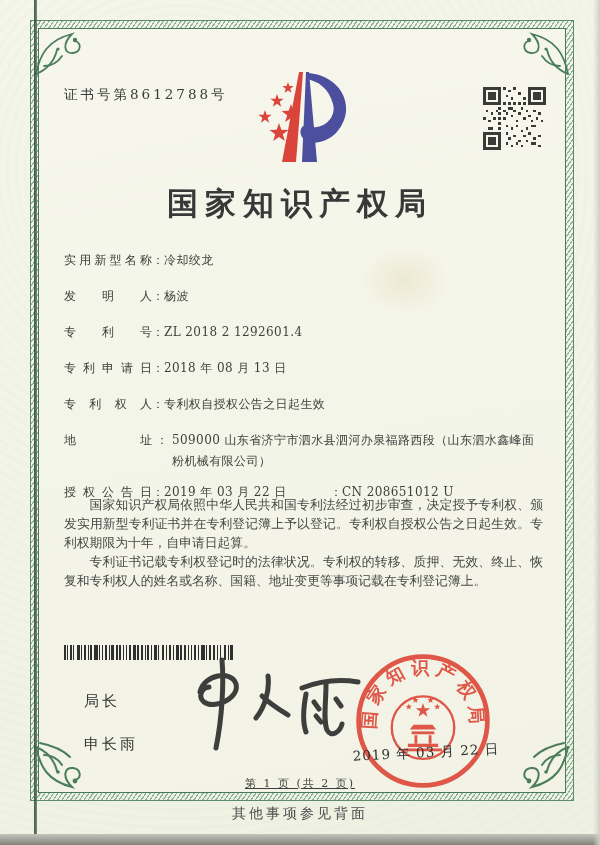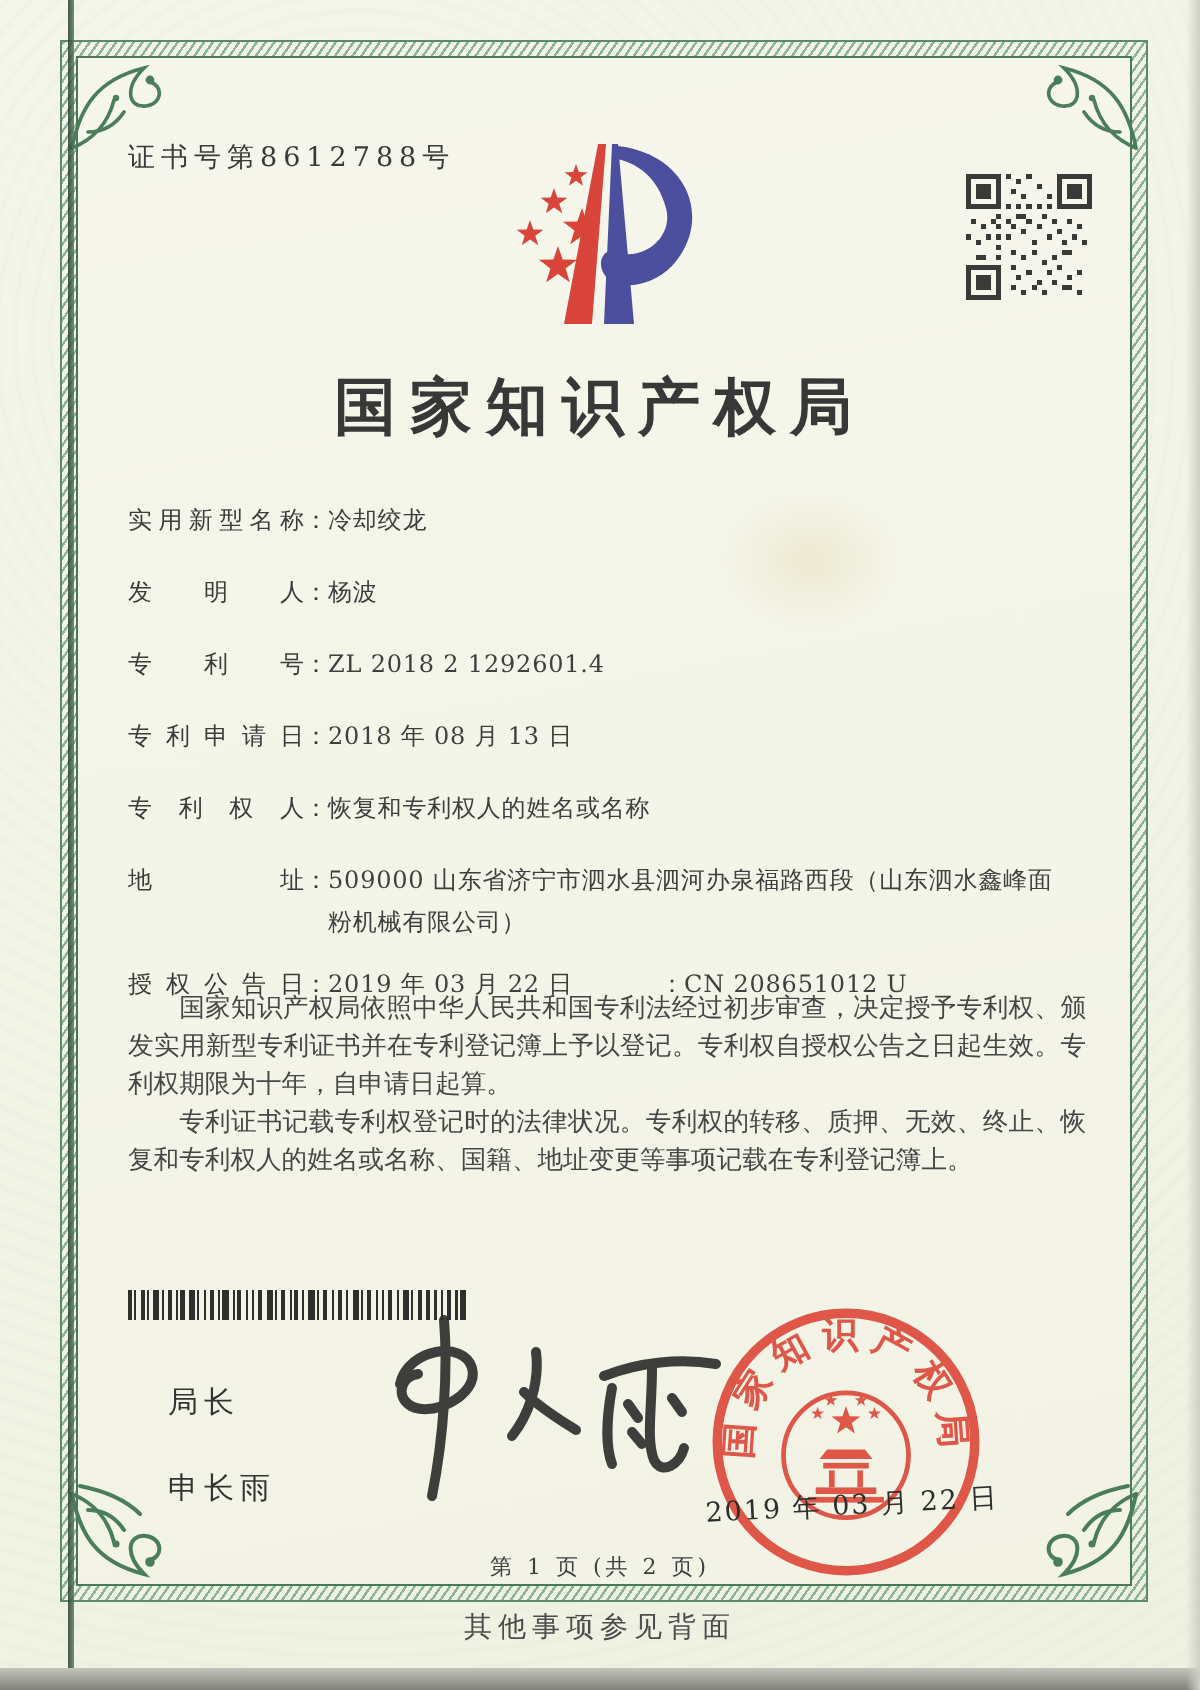--- a/index.html
+++ b/index.html
@@ -25,47 +25,47 @@
     background:linear-gradient(170deg,#f6f6ec,#f2f3e5);border:1.5px solid #487a58;}
   .corner{position:absolute;z-index:3;width:58px;height:58px;}
   .corner.tl{left:32px;top:22px;}
   .corner.tr{right:28px;top:22px;transform:scaleX(-1);}
   .corner.bl{left:32px;bottom:46px;transform:scaleY(-1);}
   .corner.br{right:28px;bottom:46px;transform:scale(-1,-1);}
   .smudge{position:absolute;left:360px;top:245px;width:90px;height:70px;z-index:3;
     background:radial-gradient(ellipse at center,rgba(190,160,60,.14),rgba(190,160,60,0) 70%);}
   
   .content{position:absolute;inset:0;z-index:4;}
-  .cert-no{position:absolute;left:64px;top:70px;font-size:13.5px;letter-spacing:3px;color:#3a3a3a;}
+  .cert-no{position:absolute;left:64px;top:86px;font-size:13.5px;letter-spacing:3px;color:#3a3a3a;}
   .logo{position:absolute;left:243px;top:64px;width:112px;height:106px;}
   .qr{position:absolute;left:483px;top:87px;width:63px;height:63px;}
   .title{position:absolute;left:0;right:0;top:183px;text-align:center;
     font-size:31px;font-weight:700;letter-spacing:7px;color:#383838;}
   .fields{position:absolute;left:64px;top:250px;width:480px;font-size:12px;line-height:20px;}
   .row{display:flex;margin-bottom:16px;}
   .lab{width:88px;display:inline-block;text-align:justify;text-align-last:justify;flex:none;color:#3c3c3c;}
   .colon{flex:none;}
   .val{flex:1;letter-spacing:.4px;color:#3f3f3f;}
-  .row.addr{margin-bottom:10px;line-height:21px;}
+  .row.addr{margin-bottom:10px;line-height:21px;justify-content:space-between;}
   .row.addr .val{max-width:372px;}
   .grant-row{display:flex;margin-top:2px;}
   .grant-pair{display:flex;}
   .grant-pair.first{width:266px;flex:none;}
   .paras{position:absolute;left:64px;top:495px;width:479px;font-size:12.8px;
     line-height:19px;text-align:justify;color:#474747;}
   .paras p{margin:0;text-indent:2em;}
   .barcode{position:absolute;left:64px;top:645px;width:170px;height:15px;}
   .director{position:absolute;left:84px;top:692px;font-size:15px;letter-spacing:3px;color:#333;}
   .director .name{margin-top:24px;font-family:Liberation Mono, monospace;}
   .signature{position:absolute;left:168px;top:652px;width:215px;height:108px;}
   .seal{position:absolute;left:352px;top:650px;width:142px;height:142px;opacity:.92;}
   .seal-date{position:absolute;left:350px;top:744px;width:152px;text-align:center;
     font-size:13.5px;letter-spacing:1px;color:#2e2e2e;transform:rotate(-3deg);z-index:5;}
   .page-indicator{position:absolute;left:0;right:0;top:776px;text-align:center;
-    font-size:11px;letter-spacing:2px;color:#3f3f3f;}
+    font-size:11px;letter-spacing:2px;color:#3f3f3f;text-decoration:underline;}
   .back-note{position:absolute;left:0;right:0;top:805px;text-align:center;
     font-size:14px;letter-spacing:3px;color:#4c4c4c;z-index:5;}
 </style>
 </head>
 <body>
 
 <div class="page">
   <div class="texture"></div>
 
   <div class="frame-band"></div>
@@ -230,21 +230,21 @@
           <span class="val">ZL 2018 2 1292601.4</span>
       </div>
       <div class="row">
         <span class="lab">专利申请日</span>
           <span class="colon">：</span>
           <span class="val">2018 年 08 月 13 日</span>
       </div>
       <div class="row">
         <span class="lab">专利权人</span>
           <span class="colon">：</span>
-          <span class="val">恢复和专利权人的姓名或名称</span>
+          <span class="val">专利权自授权公告之日起生效</span>
       </div>
       <div class="row addr">
         <span class="lab">地址</span>
           <span class="colon">：</span>
           <span class="val">509000 山东省济宁市泗水县泗河办泉福路西段（山东泗水鑫峰面粉机械有限公司）</span>
       </div>
       <div class="grant-row">
         <div class="grant-pair first">
           <span class="lab">授权公告日</span>
             <span class="colon">：</span>

